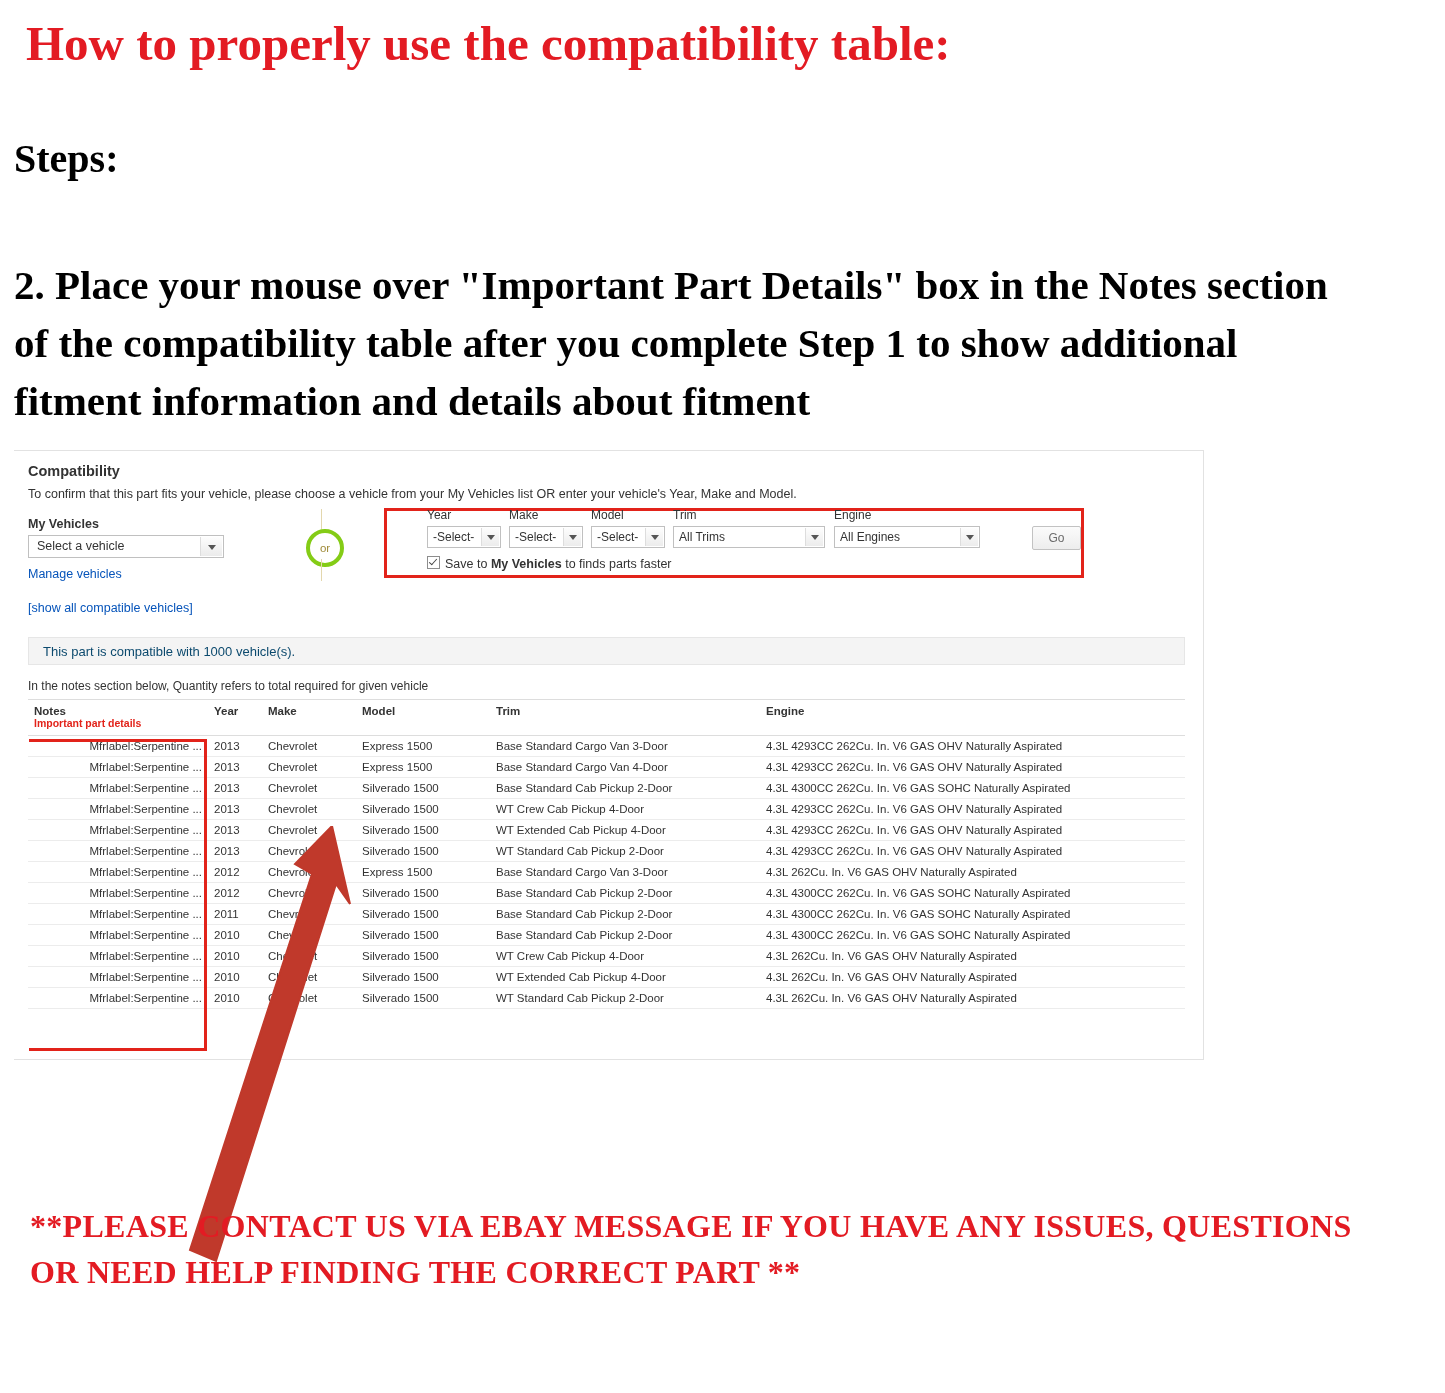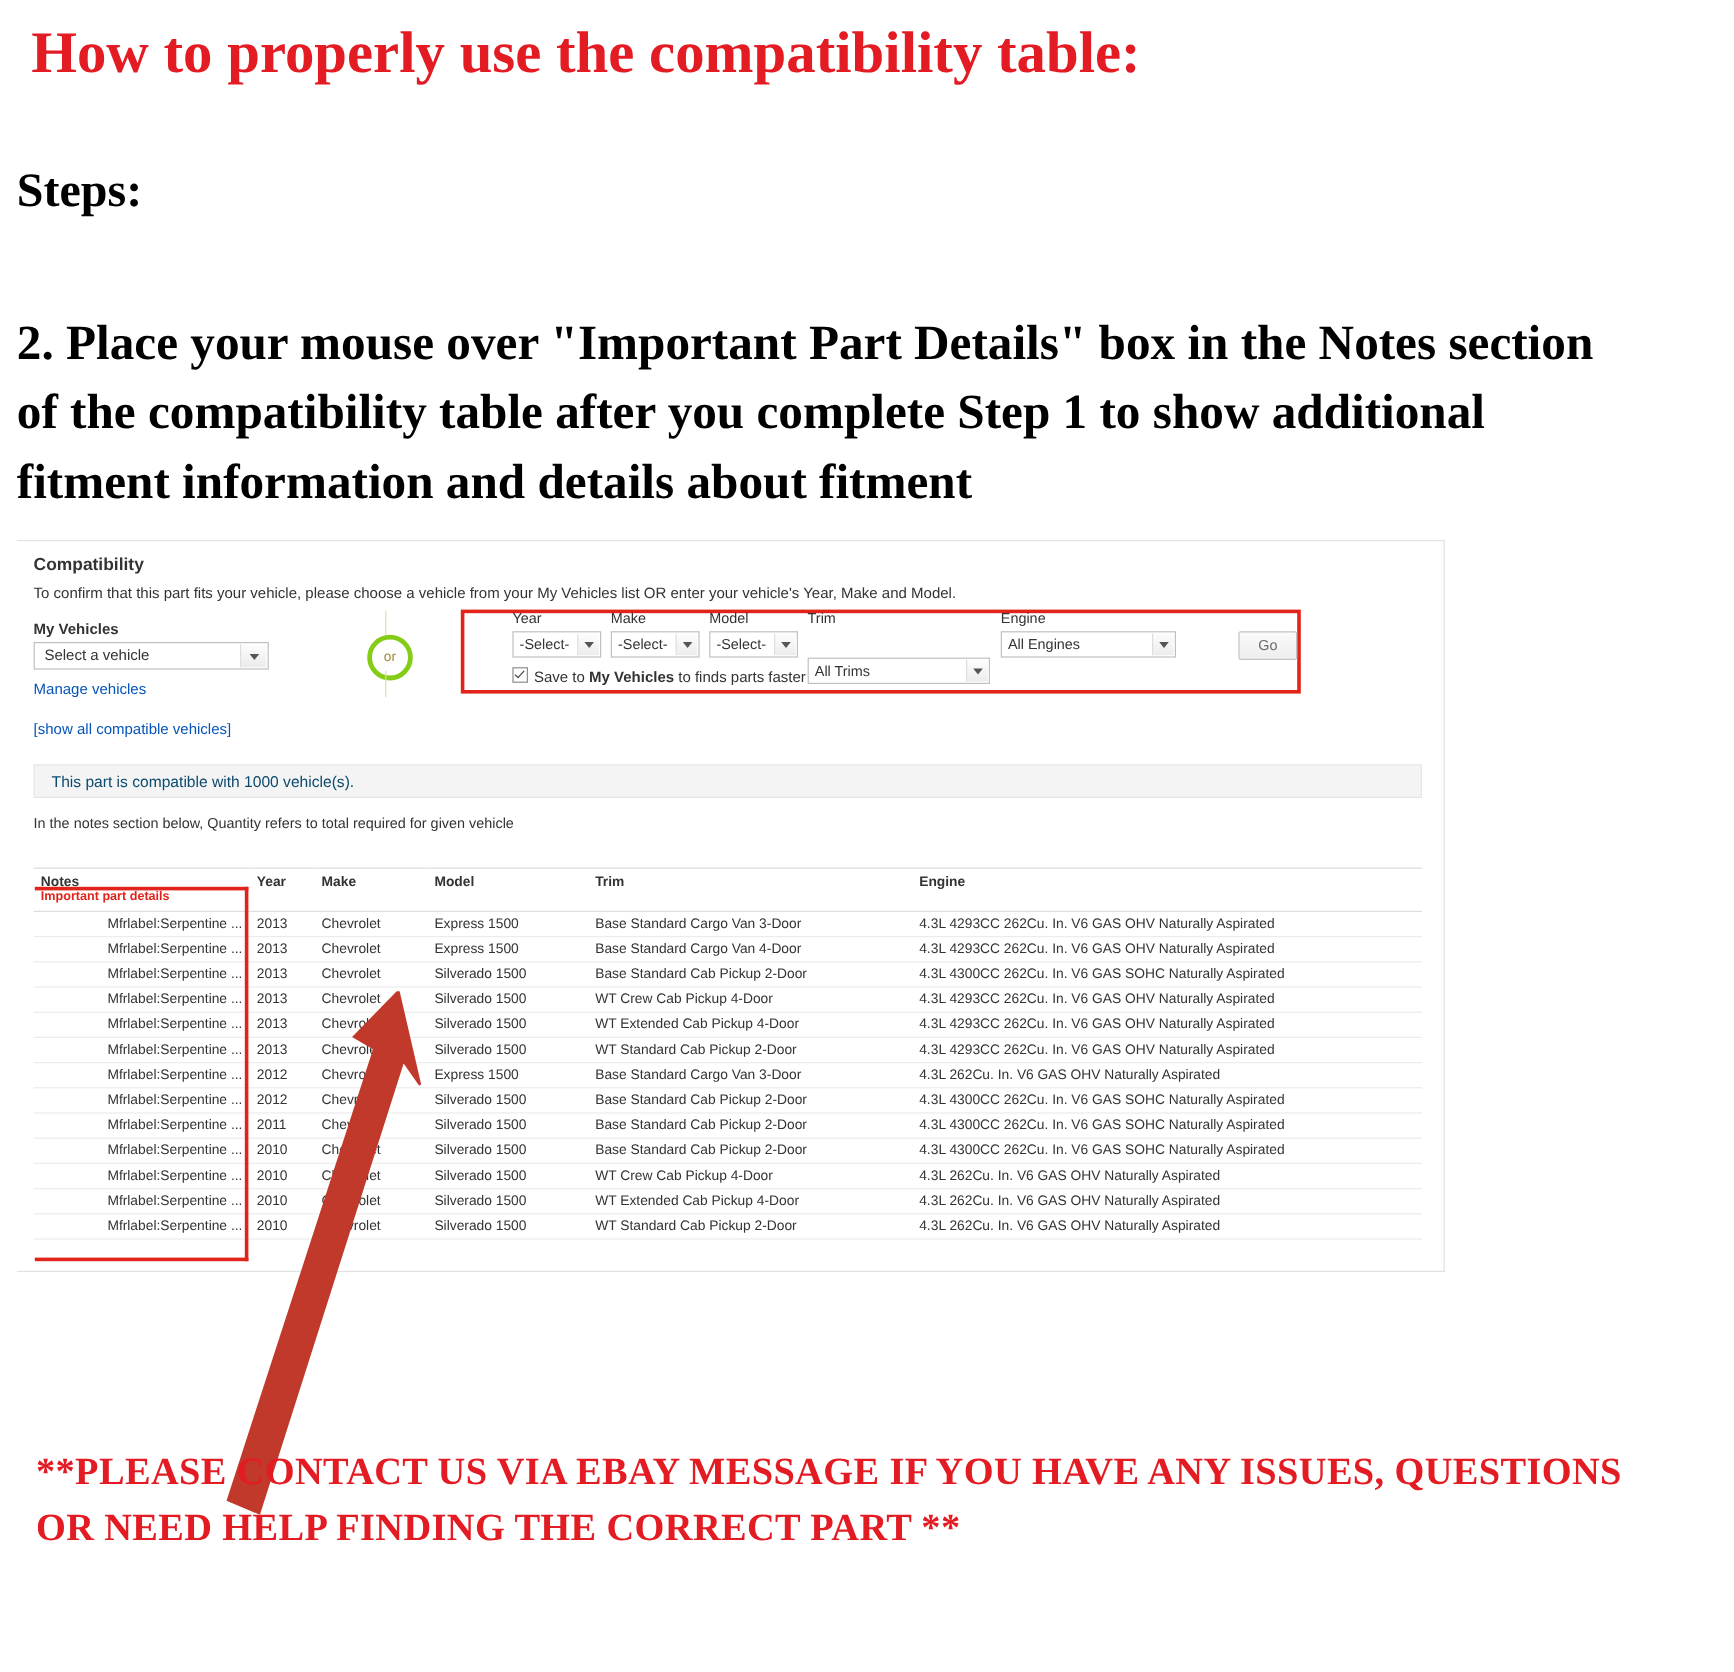--- a/index.html
+++ b/index.html
@@ -202,21 +202,20 @@
     font-size: 12px; color: #333;
   }
 
   
   table.fit {
     position: absolute; left: 14px; top: 248px;
     width: 1157px;
     border-collapse: collapse;
     font-size: 11.5px;
     color: #333;
-    margin-top: 24px;
   }
   table.fit th {
     text-align: left;
     font-size: 11.5px;
     font-weight: bold;
     padding: 5px 6px 6px 6px;
     border-top: 1px solid #ddd;
     border-bottom: 1px solid #ddd;
     background: #fff;
     vertical-align: top;
@@ -327,21 +326,21 @@
         <span class="sel" style="width:74px;">
           <span class="txt">-Select-</span>
           <span class="arrowbox">
               <i class="caret-down"></i>
             </span>
         </span>
       </div>
 
       <div class="fld" style="left:659px; top:57px;">
         <span class="lab">Trim</span>
-        <span class="sel" style="width:152px;margin-top:22px;">
+        <span class="sel" style="width:152px;">
           <span class="txt">All Trims</span>
           <span class="arrowbox">
               <i class="caret-down"></i>
             </span>
         </span>
       </div>
 
       <div class="fld" style="left:820px; top:57px;">
         <span class="lab">Engine</span>
         <span class="sel" style="width:146px;">

